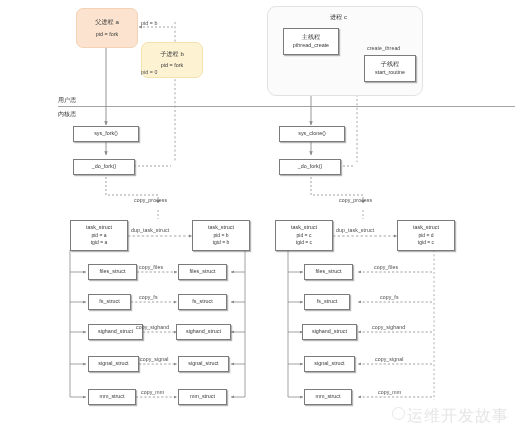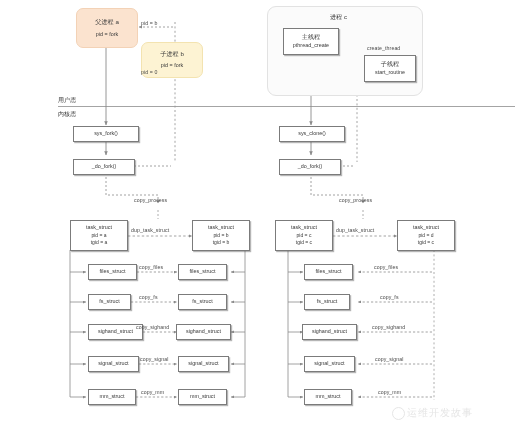--- a/index.html
+++ b/index.html
@@ -17,21 +17,21 @@
   .box{background:#ffffff;border:1px solid #7b7b7b;box-shadow:1.2px 1.2px 0 rgba(90,90,90,.45);}
   .panel{border:1px solid #e2e2e2;border-radius:9px;background:#fbfbfb;}
   .soft-orange{background:#fbe3cf;border:1px solid #f3d2b6;border-radius:7px;}
   .soft-yellow{background:#fdf3d3;border:1px solid #f3e3b0;border-radius:7px;}
   .lbl{position:absolute;font-size:5.2px;color:#4a4a4a;white-space:nowrap;letter-spacing:.02em;}
   .lbl.cn{font-size:6px;color:#333;}
   .t1{font-size:5.4px;}
   .t2{font-size:5px;}
   .cnt{font-size:6.2px;}
   svg#wires{position:absolute;left:0;top:0;width:515px;height:443px;pointer-events:none;}
-  .watermark{position:absolute;font-size:10px;color:#e6e6e6;letter-spacing:1px;white-space:nowrap;}
+  .watermark{position:absolute;font-size:16px;color:#e6e6e6;letter-spacing:1px;white-space:nowrap;}
   .wm-circle{position:absolute;width:11px;height:11px;border:1.3px solid #e6e6e6;border-radius:50%;}
 </style>
 </head>
 <body>
 
 <div id="stage">
 
   <svg id="wires">
     <defs>
       <marker id="ah" markerWidth="5" markerHeight="5" refX="4.2" refY="2" orient="auto">

